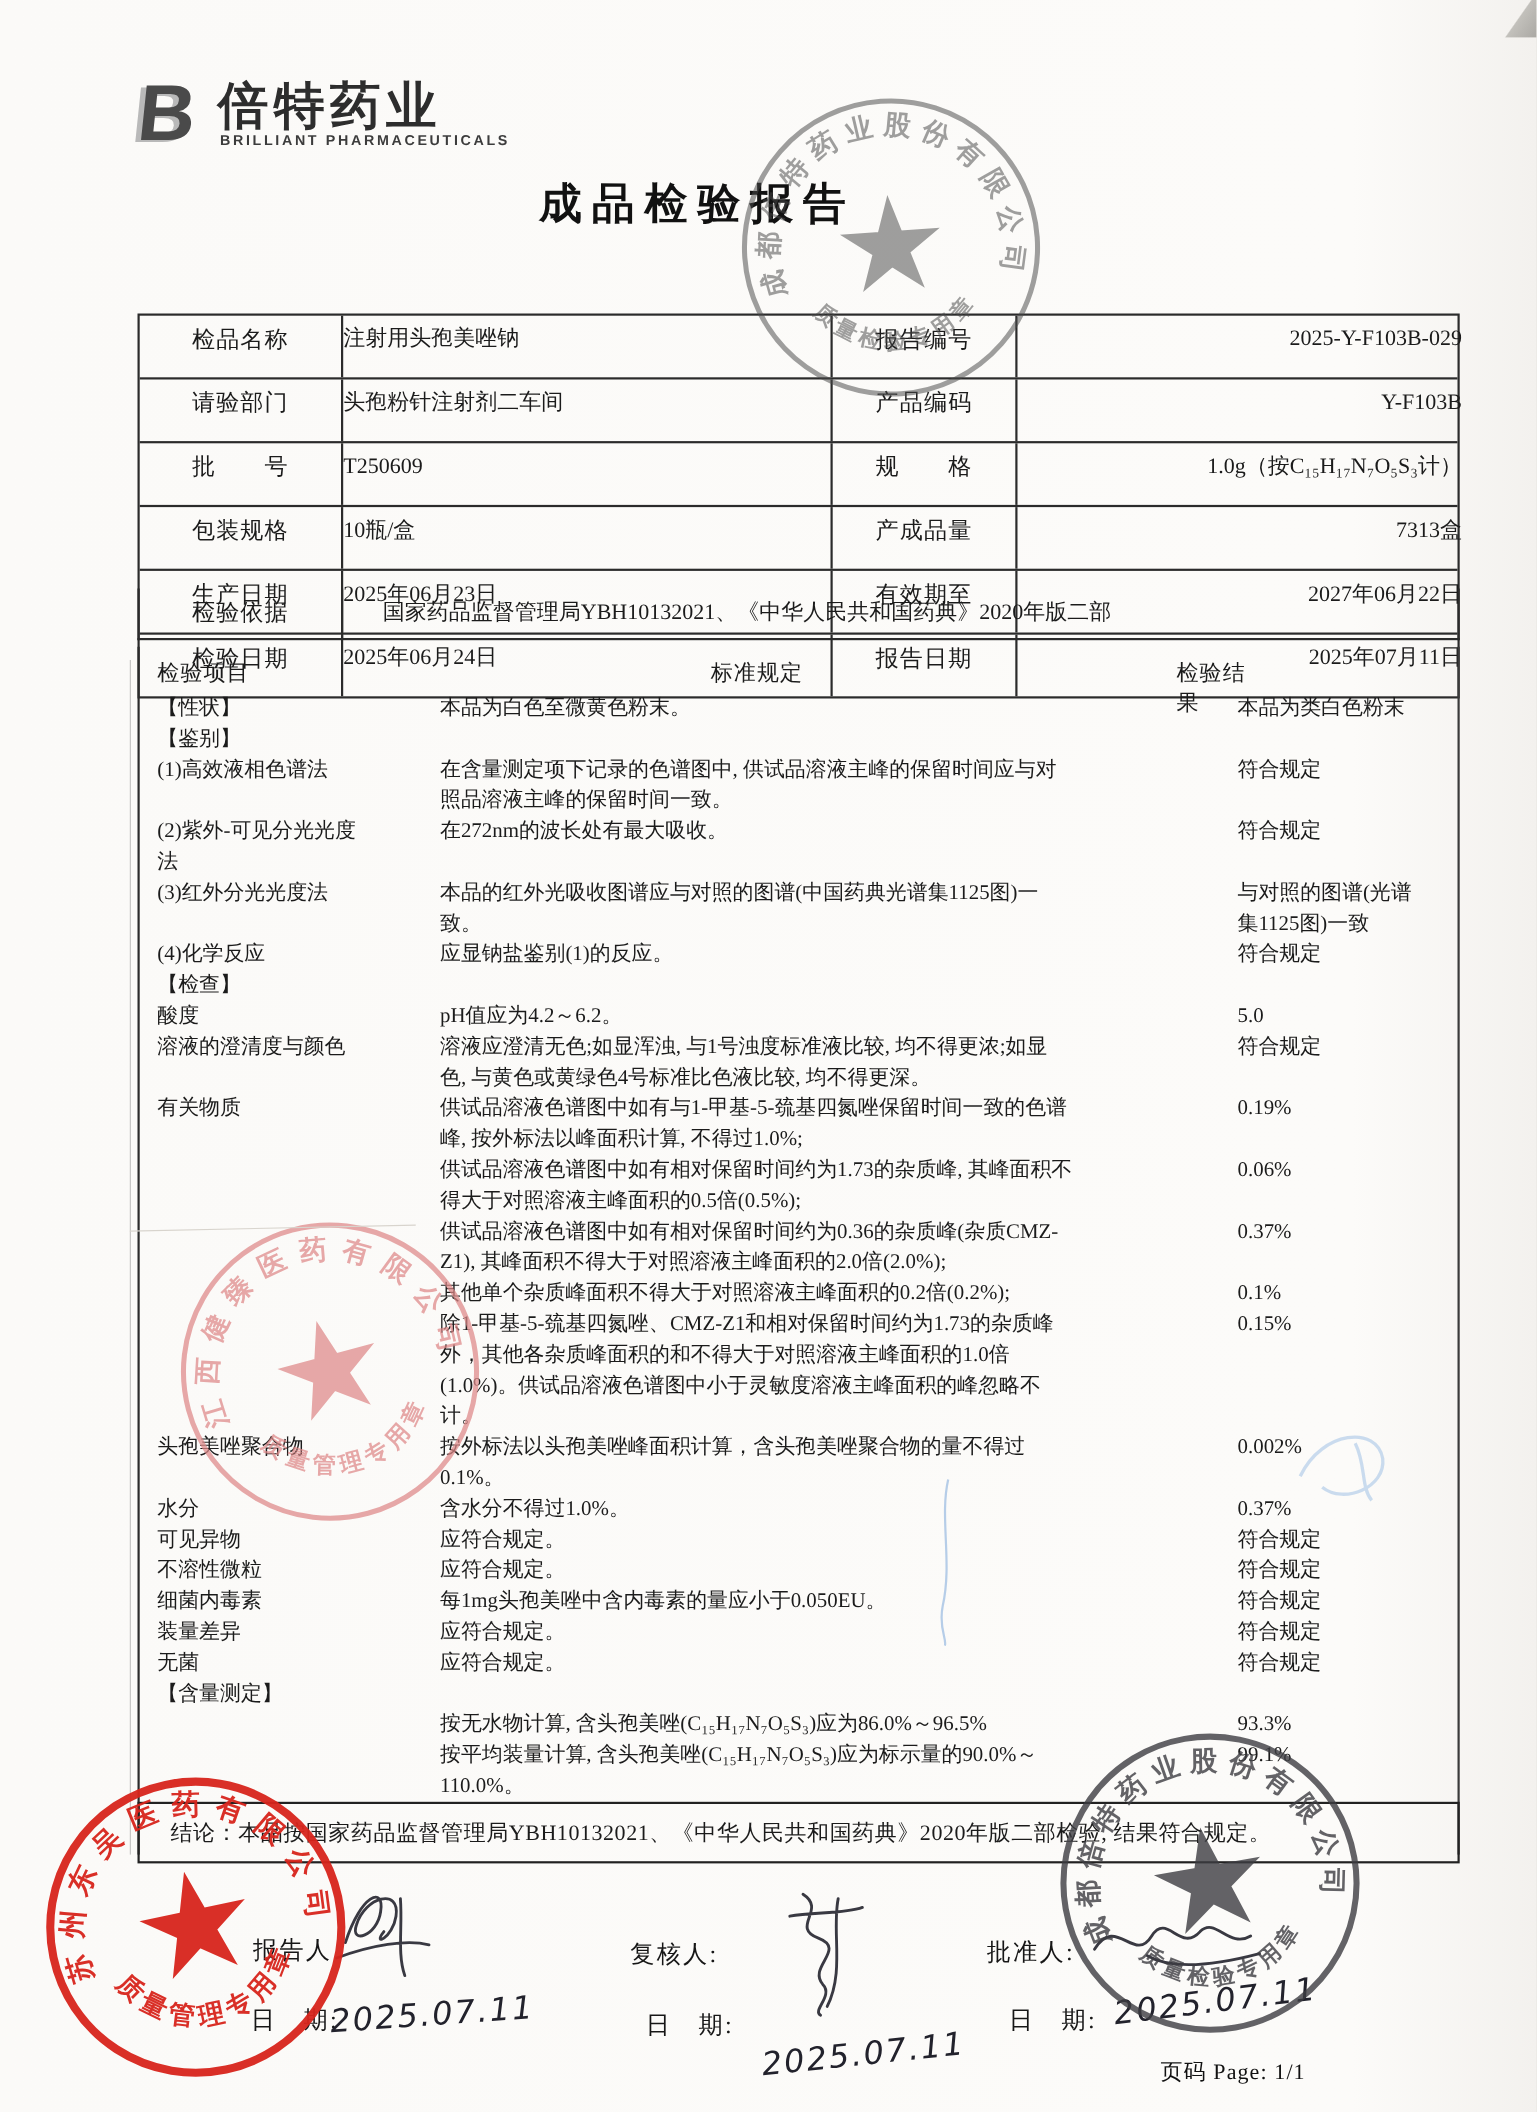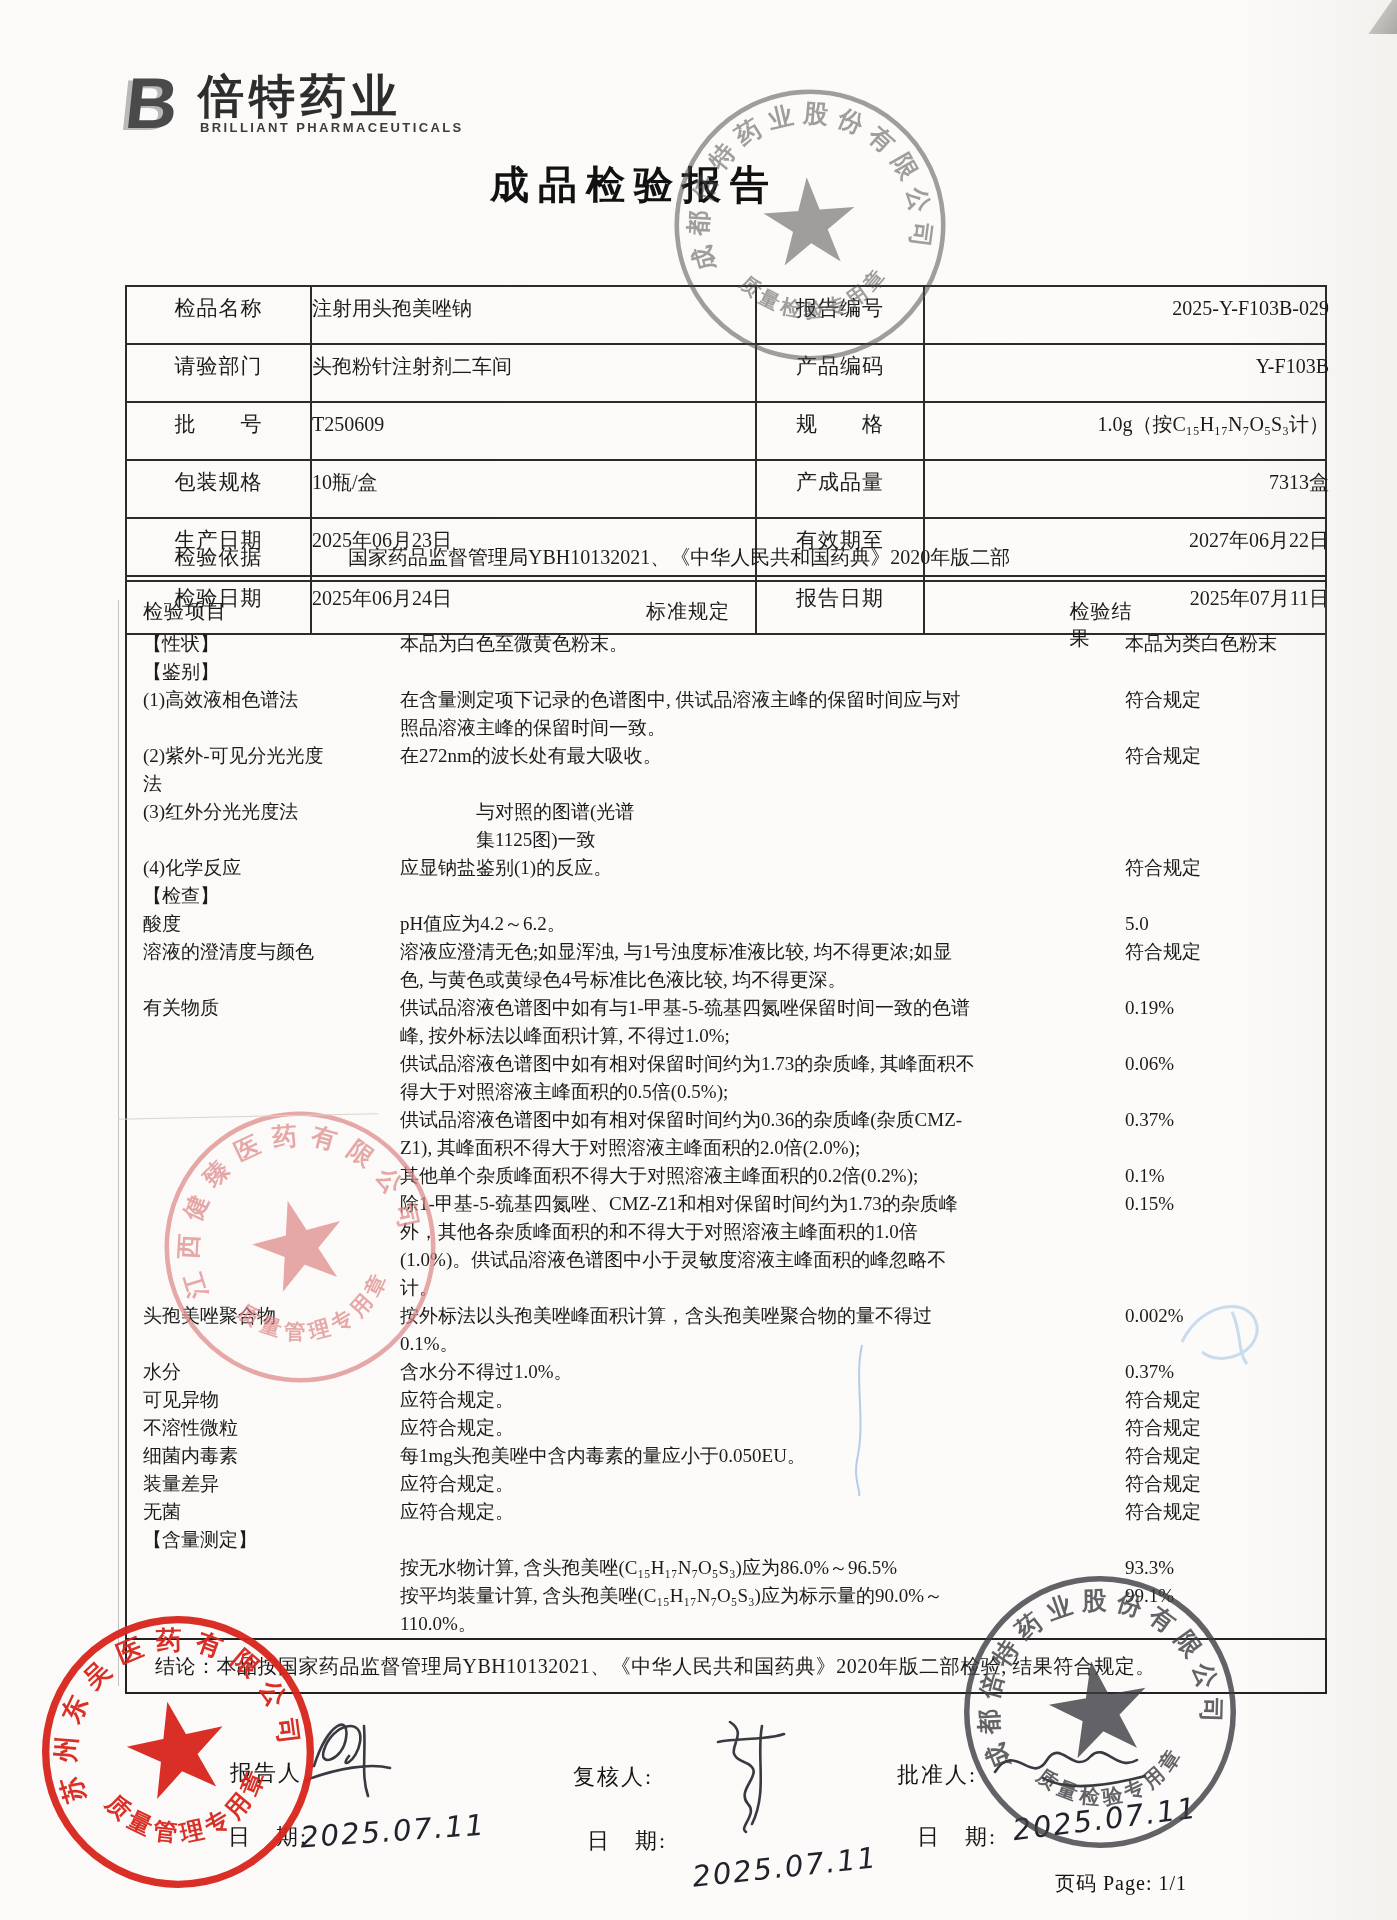--- a/index.html
+++ b/index.html
@@ -153,20 +153,21 @@
       </div>
 
       <div class="res-row">
         <div class="ri">(2)紫外-可见分光光度法</div>
         <div class="rs">在272nm的波长处有最大吸收。</div>
         <div class="rr">符合规定</div>
       </div>
 
       <div class="res-row">
         <div class="ri">(3)红外分光光度法</div>
+        <div class="rs">本品的红外光吸收图谱应与对照的图谱(中国药典光谱集1125图)一致。</div>
         <div class="rr">与对照的图谱(光谱集1125图)一致</div>
       </div>
 
       <div class="res-row">
         <div class="ri">(4)化学反应</div>
         <div class="rs">应显钠盐鉴别(1)的反应。</div>
         <div class="rr">符合规定</div>
       </div>
 
       <div class="res-row">

